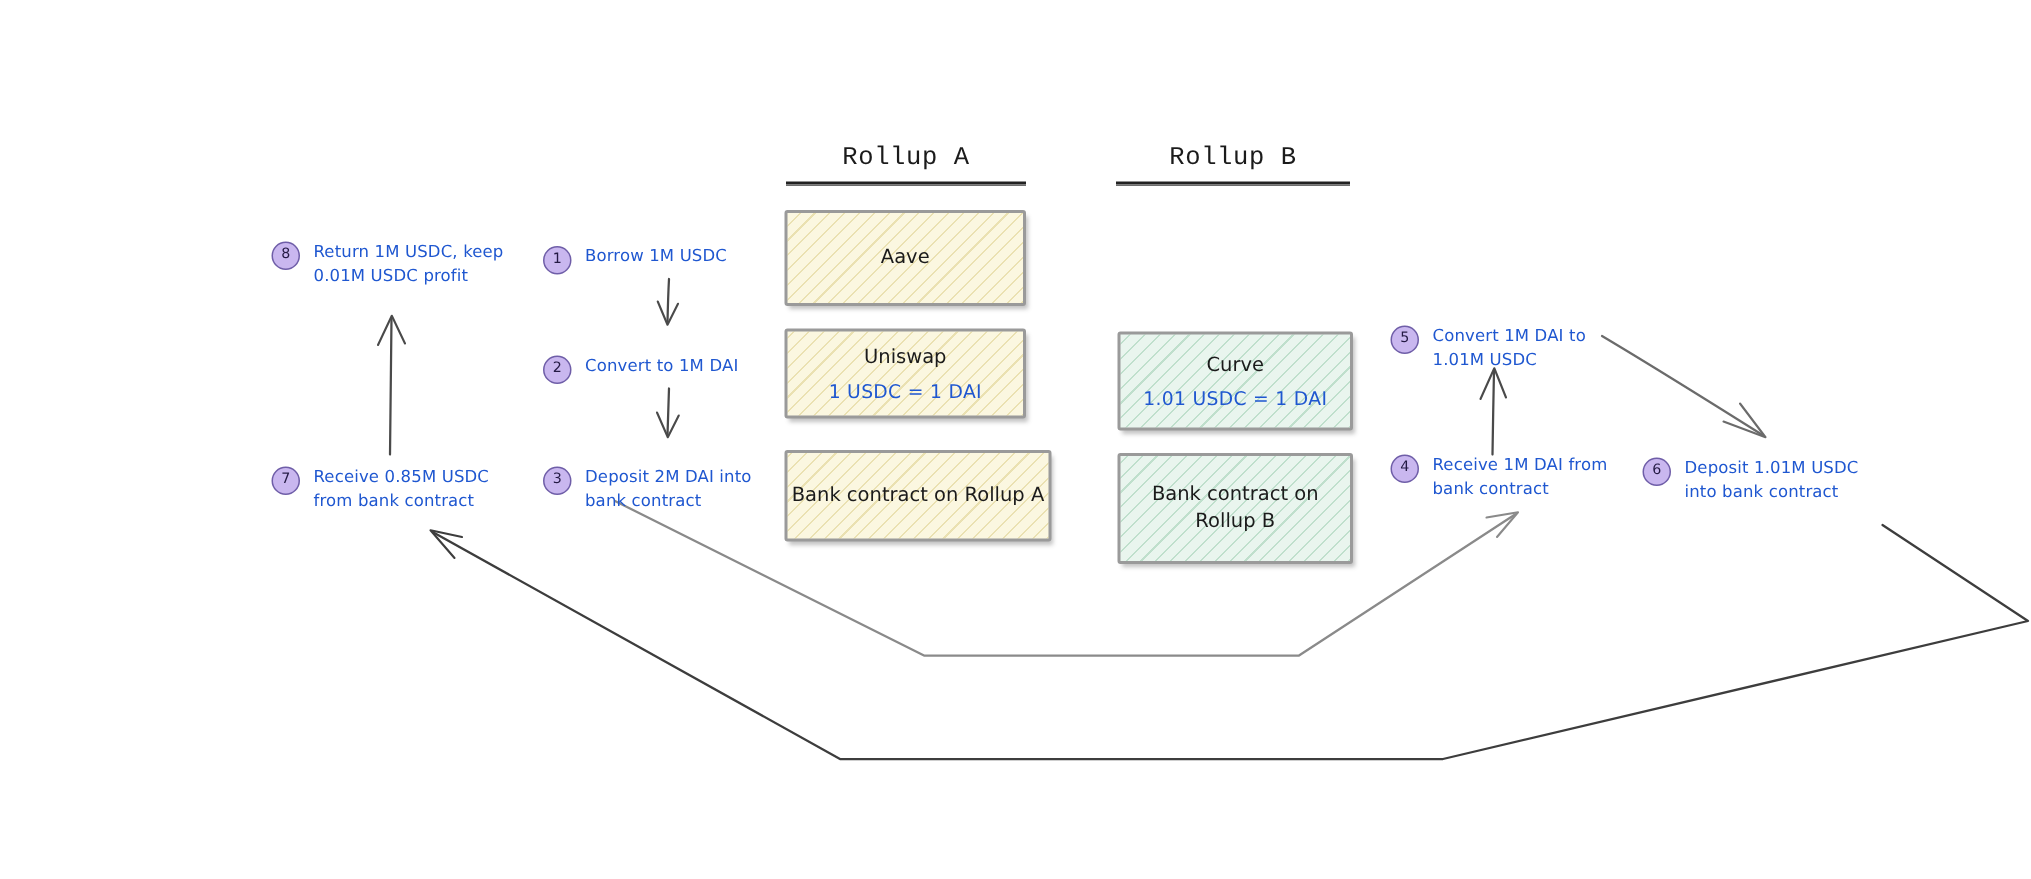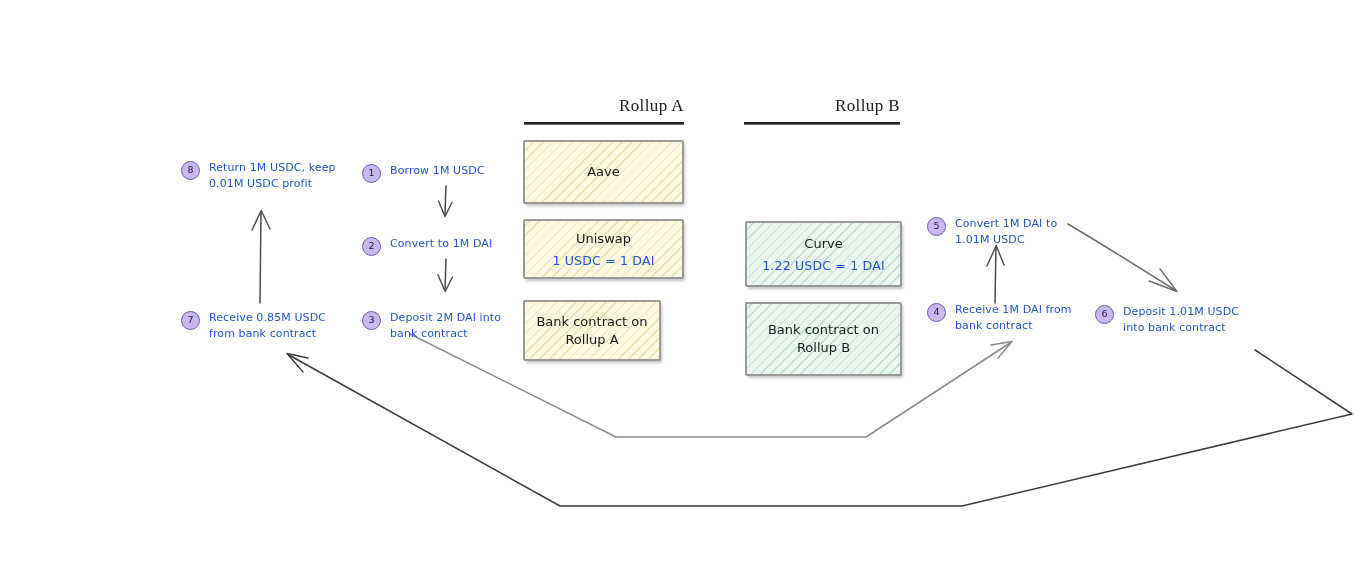--- a/index.html
+++ b/index.html
@@ -23,22 +23,22 @@
   svg.layer {
     position: absolute;
     left: 0; top: 0;
     width: 1354px;
     height: 586px;
     pointer-events: none;
   }
   
   .col-head {
     position: absolute;
-    text-align: right;
-    font-family: Liberation Serif, serif;
+    text-align: center;
+    font-family: Liberation Mono, monospace;
     font-size: 17px;
     color: #1b1b1b;
     letter-spacing: .4px;
   }
   .col-head .ttl { display: block; padding-bottom: 6px; }
   .col-head .rule {
     display: block;
     height: 0;
     border-top: 2px solid #222;
     border-bottom: 1px solid #6d6d6d;
@@ -126,28 +126,28 @@
 
   <div class="node yellow" style="left:523px; top:140px; width:161px; height:64px;">
     <div class="name">Aave</div>
   </div>
 
   <div class="node yellow" style="left:523px; top:219px; width:161px; height:60px;">
     <div class="name">Uniswap</div>
     <div class="rate">1 USDC = 1 DAI</div>
   </div>
 
-  <div class="node yellow" style="left:523px; top:300px; width:138px; height:61px;">
+  <div class="node yellow" style="left:523px; top:300px; width:178px; height:61px;">
     <div class="name">Bank contract on
 Rollup A</div>
   </div>
 
   <div class="node green" style="left:745px; top:221px; width:157px; height:66px;">
     <div class="name">Curve</div>
-    <div class="rate">1.22 USDC = 1 DAI</div>
+    <div class="rate">1.01 USDC = 1 DAI</div>
   </div>
 
   <div class="node green" style="left:745px; top:302px; width:157px; height:74px;">
     <div class="name">Bank contract on
 Rollup B</div>
   </div>
 
   <svg class="layer" viewBox="0 0 1354 586" xmlns="http://www.w3.org/2000/svg">
     <g fill="none" stroke="#4a4a4a" stroke-width="1.5" stroke-linecap="round" stroke-linejoin="round">
 

